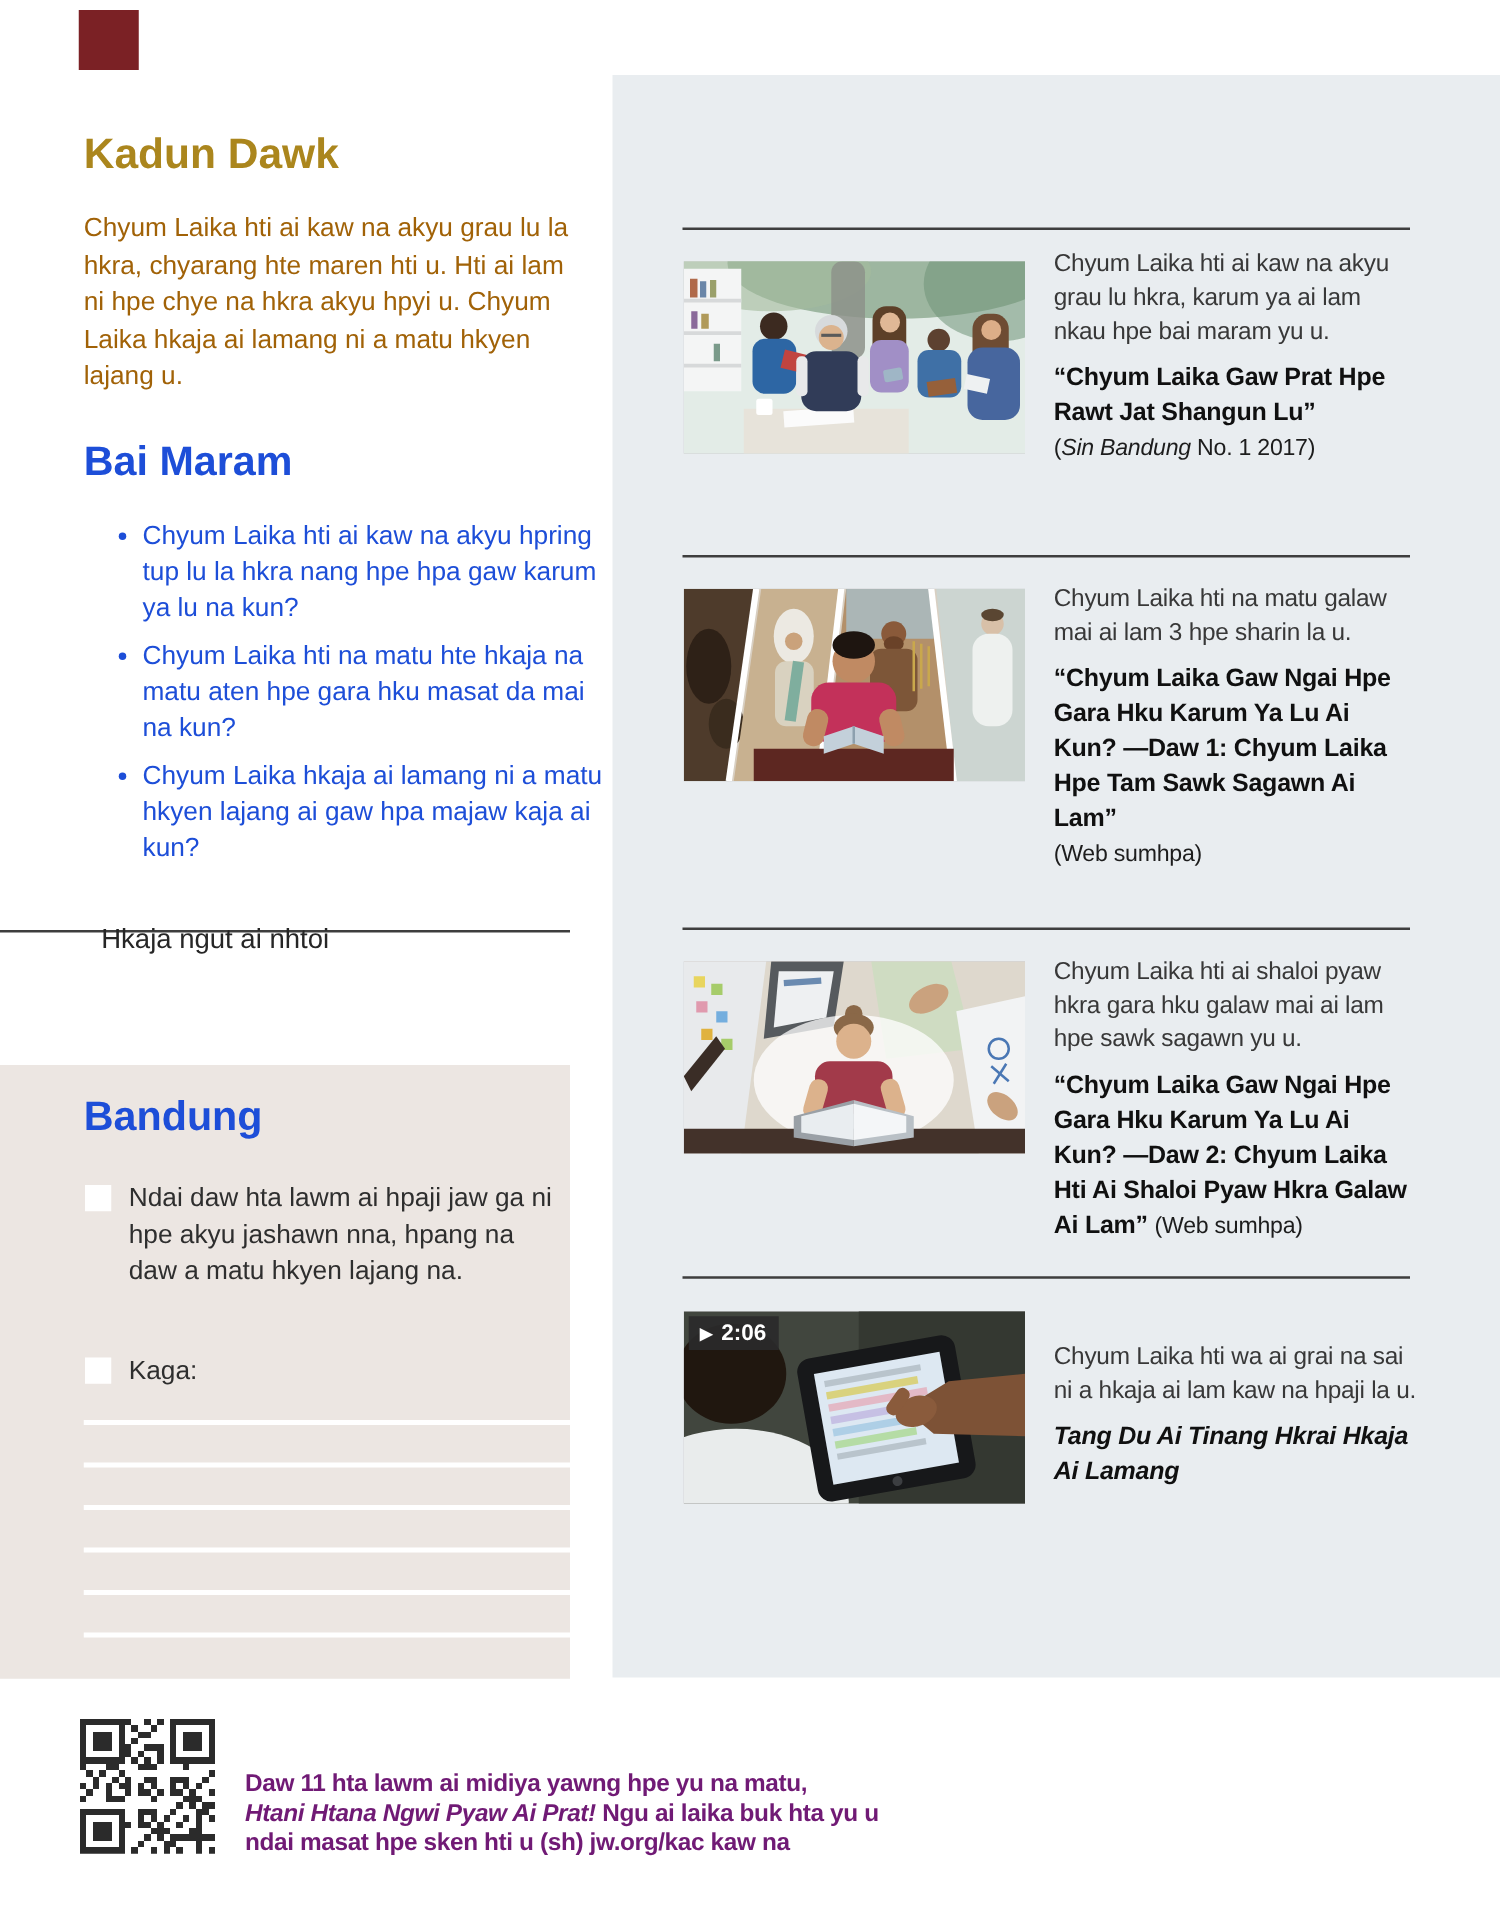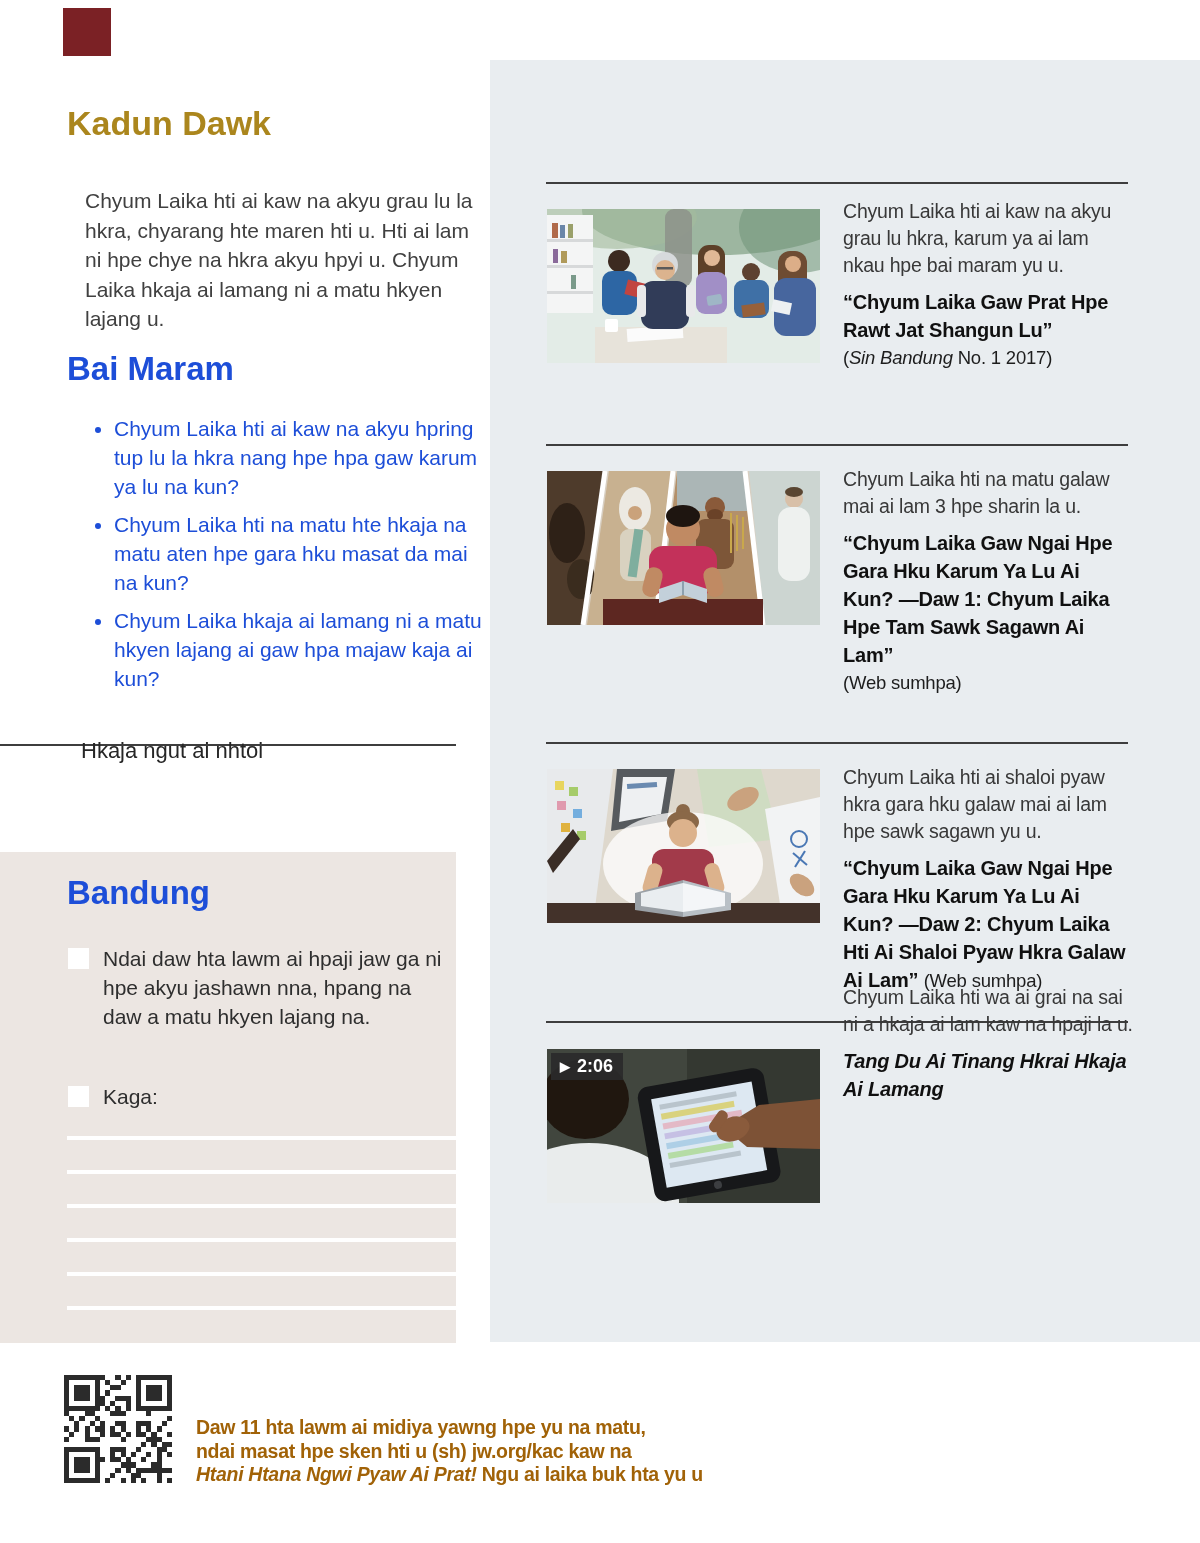--- a/index.html
+++ b/index.html
@@ -2,21 +2,21 @@
 <html><head>
 <meta charset="utf-8">
 <style>
   html,body{margin:0;padding:0;background:#ffffff;}
   .page{position:relative;width:1200px;height:1543px;background:#ffffff;overflow:hidden;
         font-family:Liberation Sans, sans-serif;color:#2f2f2f;}
 
   
   .corner-square{position:absolute;left:63px;top:8px;width:48px;height:48px;background:#7b2125;}
   .h-gold{position:absolute;left:67px;top:104px;margin:0;font-size:34px;font-weight:bold;color:#ab861d;}
-  .intro{position:absolute;left:67px;top:168px;width:398px;margin:18px;font-size:21px;line-height:29.5px;color:#404040;}
+  .intro{position:absolute;left:67px;top:168px;width:398px;margin:0;font-size:21px;line-height:29.5px;color:#a16207;}
   .h-steel{margin:0;font-size:33px;font-weight:bold;color:#1d4ed8;}
   .h-review{position:absolute;left:67px;top:350px;}
   .questions{position:absolute;left:86px;top:414px;width:372px;margin:0;padding:0 0 0 28px;
              font-size:21px;line-height:29px;color:#1d4ed8;}
   .questions li{margin:0 0 9px 0;}
   .rule-left{position:absolute;left:0;top:744px;width:456px;height:2px;background:#3e3e3e;}
   .completion{position:absolute;left:67px;top:724px;margin:14px;font-size:22px;color:#262626;}
 
   .notes-box{position:absolute;left:0;top:852px;width:456px;height:491px;background:#ece6e2;}
   .h-notes{position:absolute;left:67px;top:874px;}
@@ -37,31 +37,31 @@
 
   .thumb{position:absolute;left:547px;width:273px;height:154px;overflow:hidden;background:#cccccc;}
   .t1{top:209px;}.t2{top:471px;}.t3{top:769px;}.t4{top:1049px;}
   .thumb svg{display:block;}
   .vbadge{position:absolute;left:4px;top:4px;height:27px;display:flex;align-items:center;
           background:rgba(42,42,42,0.92);color:#ffffff;padding:0 10px 0 9px;gap:7px;
           font-size:18px;font-weight:bold;}
   .vbadge .play{font-size:13px;line-height:1;}
 
   .etext{position:absolute;left:843px;width:292px;}
-  .e1{top:198px;}.e2{top:466px;}.e3{top:764px;}.e4{top:984px;}
+  .e1{top:198px;}.e2{top:466px;}.e3{top:764px;}.e4{top:1072px;}
   .desc{margin:0;font-size:19.5px;line-height:27px;color:#383838;letter-spacing:-0.2px;}
   .etitle{margin:9px 0 0 0;font-size:20px;line-height:28px;font-weight:bold;color:#101010;letter-spacing:-0.2px;}
   .etitle.italic{font-style:italic;}
   .src{margin:0;font-size:18.5px;line-height:27px;color:#1d1d1d;letter-spacing:-0.2px;}
   .src .it{font-style:italic;}
   .src-inline{font-weight:normal;font-size:18.5px;color:#1d1d1d;}
 
   
   .qr{position:absolute;left:64px;top:1375px;}
-  .footer-text{position:absolute;left:196px;top:1416px;width:620px;color:#a16207;
+  .footer-text{position:absolute;left:196px;top:1416px;width:620px;color:#701a75;
                font-size:19.5px;line-height:23.5px;font-weight:600;letter-spacing:-0.3px;}
   .footer-text .it{font-style:italic;}
 </style>
 </head>
 <body>
 
 <div class="page">
 
   <div class="corner-square"></div>
 
@@ -479,17 +479,17 @@
       <rect x="8" y="20" width="1" height="1" fill="#2b2b2b"></rect>
       <rect x="11" y="20" width="1" height="1" fill="#2b2b2b"></rect>
       <rect x="13" y="20" width="1" height="1" fill="#2b2b2b"></rect>
       <rect x="15" y="20" width="1" height="1" fill="#2b2b2b"></rect>
       <rect x="18" y="20" width="1" height="1" fill="#2b2b2b"></rect>
       <rect x="20" y="20" width="1" height="1" fill="#2b2b2b"></rect>
     </svg>
 
   <div class="footer-text">
     <div>Daw 11 hta lawm ai midiya yawng hpe yu na matu,</div>
+    <div><span class="it">Htani Htana Ngwi Pyaw Ai Prat!</span><span> Ngu ai laika buk hta yu u</span></div>
     <div>ndai masat hpe sken hti u (sh) jw.org/kac kaw na</div>
-    <div><span class="it">Htani Htana Ngwi Pyaw Ai Prat!</span><span> Ngu ai laika buk hta yu u</span></div>
   </div>
 
 </div>
 
 </body></html>

